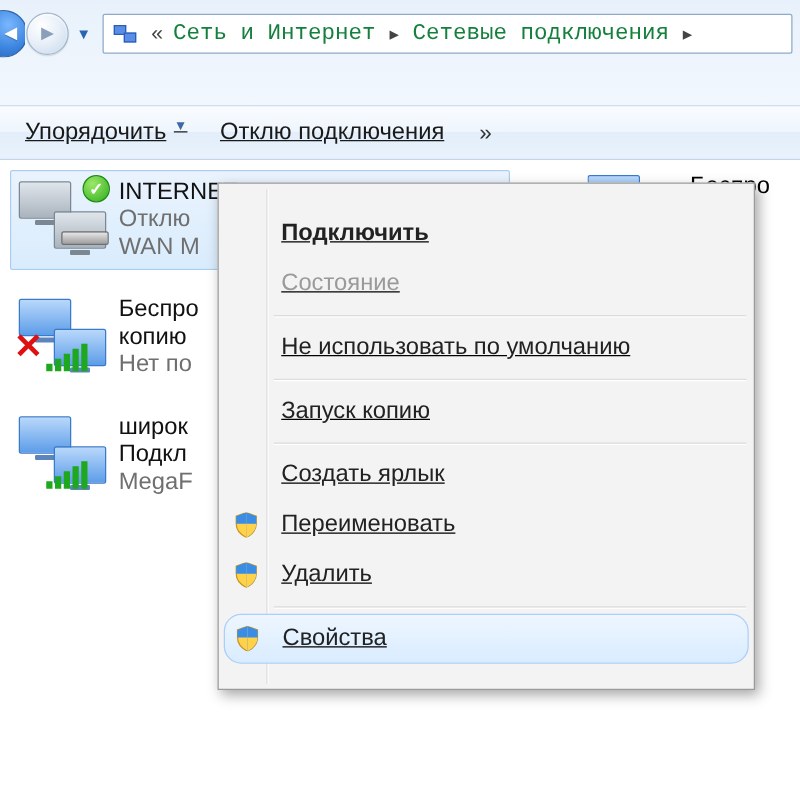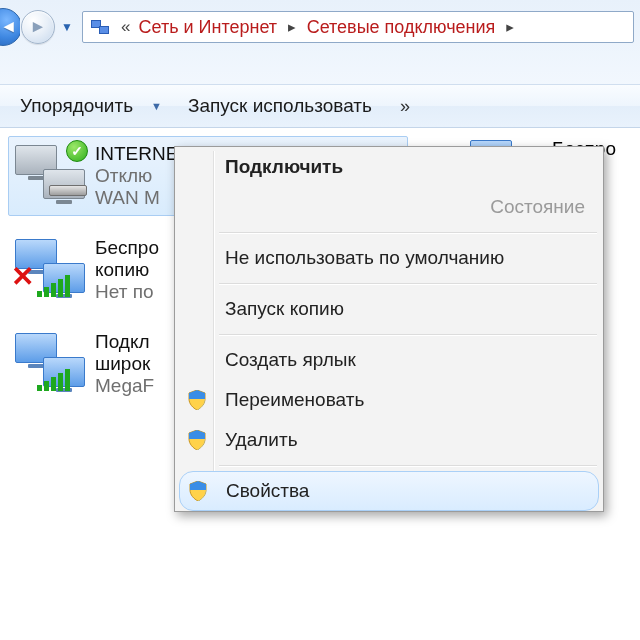--- a/index.html
+++ b/index.html
@@ -14,33 +14,33 @@
   .nav-btn span { color: #8aa0ba; font-size: 17px; }
   .nav-back { width: 20px; height: 38px; overflow: hidden; position: relative; }
   .nav-back .half { width: 38px; height: 38px; border-radius: 50%; background: radial-gradient(circle at 60% 30%, #7ab7ff, #3d86e0 55%, #2560b2 100%); border: 1px solid #2b64aa; position: absolute; right: -2px; top: 0; display: flex; align-items: center; justify-content: flex-end; padding-right: 4px; }
   .nav-back .half span { color: #fff; font-size: 17px; text-shadow: 0 1px 1px rgba(0,0,0,0.3); }
   .recent-dd { width: 22px; display: flex; align-items: center; justify-content: center; color: #2a64b0; font-size: 12px; }
 
   .breadcrumb { flex: 1; height: 32px; border: 1px solid #8fa9c8; background: #fff; display: flex; align-items: center; padding: 0 2px; gap: 0; min-width: 0; overflow: hidden; border-radius: 2px; }
   .bc-icon { width: 24px; height: 24px; margin: 0 3px; display: flex; align-items: center; justify-content: center; position: relative; }
   .bc-sep { padding: 0 9px; color: #444; font-size: 15px; display:flex; align-items:center; height:100%;}
   .bc-overflow { padding: 0 6px; font-size: 17px; color:#444;}
-  .bc-part { padding: 0 2px; font-size: 18px; color: #b91c1c; white-space: nowrap; height:100%; display:flex; align-items:center;}
+  .bc-part { padding: 0 2px; font-size: 18px; color: #15803d; white-space: nowrap; height:100%; display:flex; align-items:center;font-family:Liberation Mono, monospace;}
 
   
   .ico-net { width: 18px; height: 14px; position: relative; }
   .ico-net .mon { width: 10px; height: 8px; background:#5a8ee6; border:1px solid #2a5db6; position:absolute; }
   .ico-net .m1{ top:0; left:0;}
   .ico-net .m2{ bottom:0; right:0;}
 
   .spacer { height: 36px; }
 
   
   .toolbar { height: 44px; width: 100%; display: flex; align-items: center; background: linear-gradient(to bottom, #f9fcff 0%, #eef5fd 49%, #e3eefa 50%, #e9f2fc 100%); border-top: 1px solid #d0deef; border-bottom: 1px solid #c4d5e9; padding: 0 8px; gap: 2px; }
-  .tb-btn { padding: 4px 12px; font-size: 19px; color: #1a1a1a; display:flex; align-items:center; gap:18px; border-radius:2px; }
+  .tb-btn { padding: 4px 12px; font-size: 19px; color: #1a1a1a; display:flex; align-items:flex-start; gap:6px; border-radius:2px;text-decoration:underline; }
   .tb-btn .dd { color:#3d6aa7; font-size:11px; }
   .tb-overflow { font-size: 18px; color:#333; padding: 0 14px; }
 
   
   .content { position: relative; padding: 8px 8px; background:#fff; height: calc(100% - 48px - 36px - 44px); }
   .item-row { display:flex; gap: 30px; }
   .conn { display:flex; gap: 10px; padding: 6px 6px; border:1px solid transparent; border-radius:2px; min-width: 400px; }
   .conn.sel { background: linear-gradient(to bottom, #eaf3fd, #d9ecfd); border:1px solid #a9cdf3; }
   .conn-right { flex:1; min-width:0; }
   .conn-title { font-size: 19px; color:#111; white-space:nowrap; overflow:hidden; }
@@ -59,25 +59,25 @@
   .modem{position:absolute; left:34px; top:42px; width:38px; height:11px; background:linear-gradient(to bottom,#e6e6e6,#9e9e9e); border:1px solid #6f6f6f; border-radius:2px;}
   .bars{position:absolute; left:22px; bottom:0; display:flex; align-items:flex-end; gap:2px;}
   .bars i{ width:5px; background:#1ea81e; display:block;}
   .bars i:nth-child(1){height:6px;} .bars i:nth-child(2){height:10px;} .bars i:nth-child(3){height:14px;} .bars i:nth-child(4){height:18px;} .bars i:nth-child(5){height:22px;}
   .side-item { display:flex; align-items:flex-start; gap:12px; }
   .side-item .ico-big{ width:70px; height:48px;}
   .side-item .mon-pair .m{ width:42px; height:30px;}
   .side-title{ font-size:19px; }
 
   
-  .ctx { position:absolute; top:18px; left:174px; width:430px; background:#f3f3f3; border:1px solid #9b9b9b; box-shadow: 3px 4px 10px rgba(0,0,0,0.35); padding: 0 2px; z-index: 50; }
+  .ctx { position:absolute; top:18px; left:174px; width:430px; background:#f3f3f3; border:1px solid #9b9b9b; box-shadow: 3px 4px 10px rgba(0,0,0,0.35); padding: 20px 2px; z-index: 50; text-decoration: underline; }
   .ctx .gutter-line { position:absolute; top:4px; bottom:4px; left:38px; width:1px; background:#e0e0e0; box-shadow: 1px 0 0 #fff; }
   .ctx-item { position:relative; display:flex; align-items:center; height:40px; padding: 0 16px 0 48px; font-size:19px; color:#222; }
   .ctx-item.bold { font-weight:700; }
-  .ctx-item.disabled { color:#9a9a9a;justify-content:flex-end; }
+  .ctx-item.disabled { color:#9a9a9a; }
   .ctx-item.hover { background: linear-gradient(to bottom, #eef6ff, #d9ecff); border:1px solid #aad0f7; border-radius:14px; margin:0 2px; padding-left:46px;}
   .ctx-sep { height:1px; margin:5px 4px 5px 42px; background:#dcdcdc; box-shadow:0 1px 0 #fff; }
   .ctx-item .shield{ position:absolute; left:11px; width:18px; height:20px; }
   .shield svg{ width:18px; height:20px; display:block;}
 </style>
 </head>
 <body>
 
 <div class="window">
 
@@ -112,21 +112,21 @@
   </div>
 
   <div class="spacer"></div>
 
   <div class="toolbar">
     <div class="tb-btn">
       <span>Упорядочить</span>
       <span class="dd">▼</span>
     </div>
     <div class="tb-btn">
-      <span>Запуск использовать</span>
+      <span>Отклю подключения</span>
     </div>
     <div class="tb-overflow">»</div>
   </div>
 
   <div class="content">
     <div class="item-row">
 
       <div style="display:flex;flex-direction:column;gap:14px;">
 
         <div class="conn sel">
@@ -175,22 +175,22 @@
               </div>
             <div class="bars">
                 <i></i>
                 <i></i>
                 <i></i>
                 <i></i>
                 <i></i>
               </div>
           </div>
           <div class="conn-right">
+            <div class="conn-title">широк</div>
             <div class="conn-title">Подкл</div>
-            <div class="conn-title">широк</div>
             <div class="conn-line">MegaF</div>
           </div>
         </div>
       </div>
 
       <div class="side-item" style="position:absolute; right:0; top:10px; width:170px; overflow:hidden;">
         <div class="ico-big">
           <div class="mon-pair">
               <div class="m m1"></div>
               <div class="m m2"></div>

